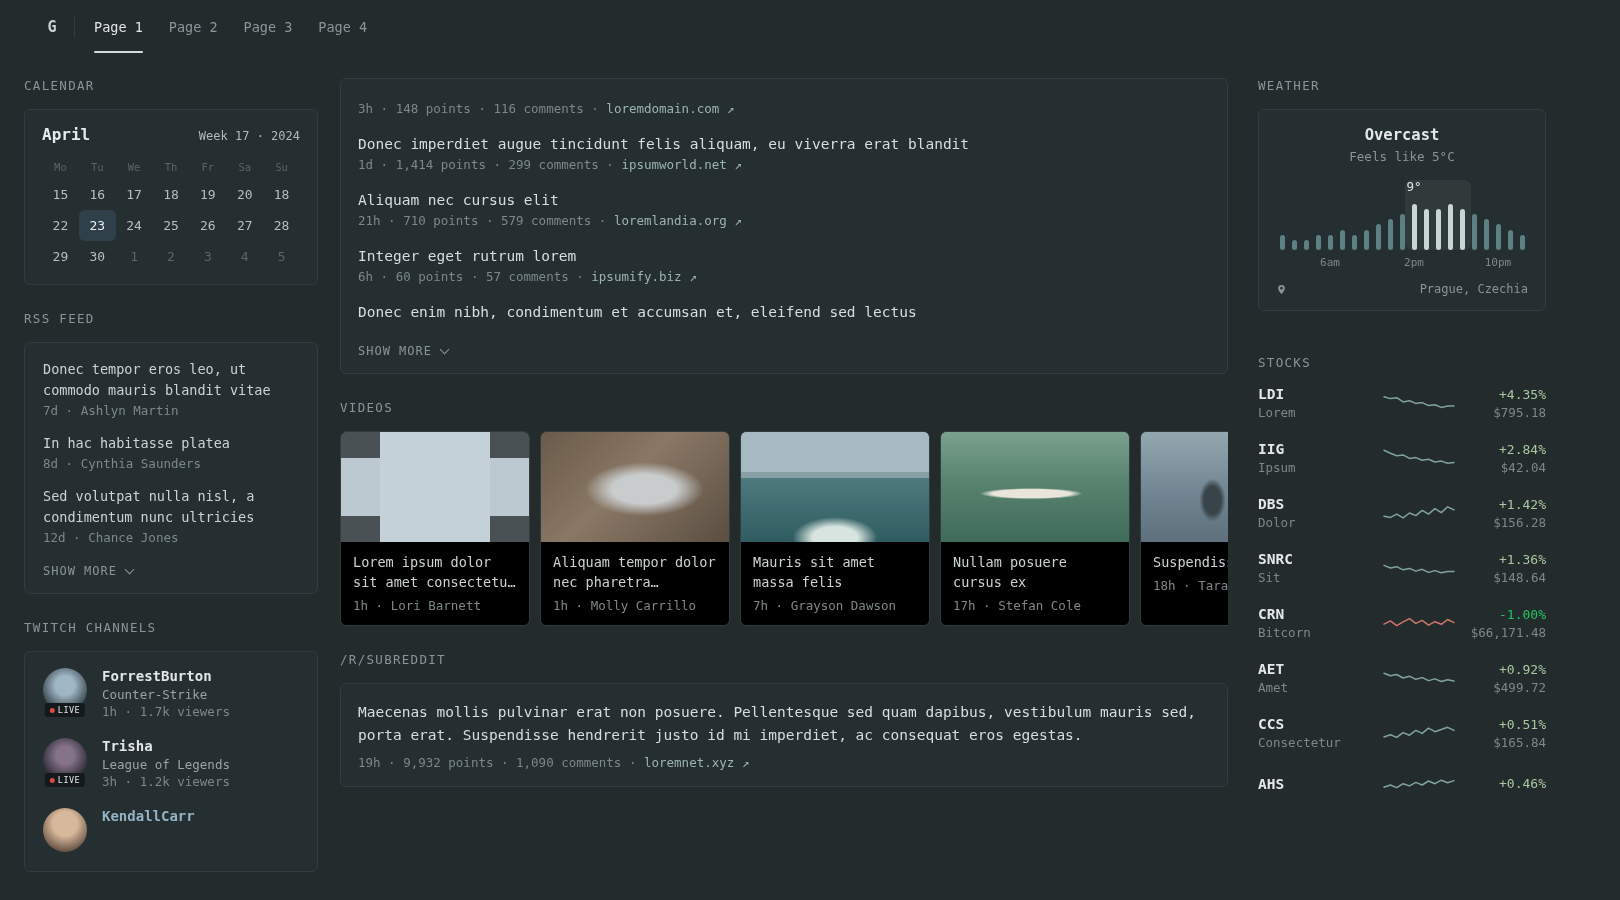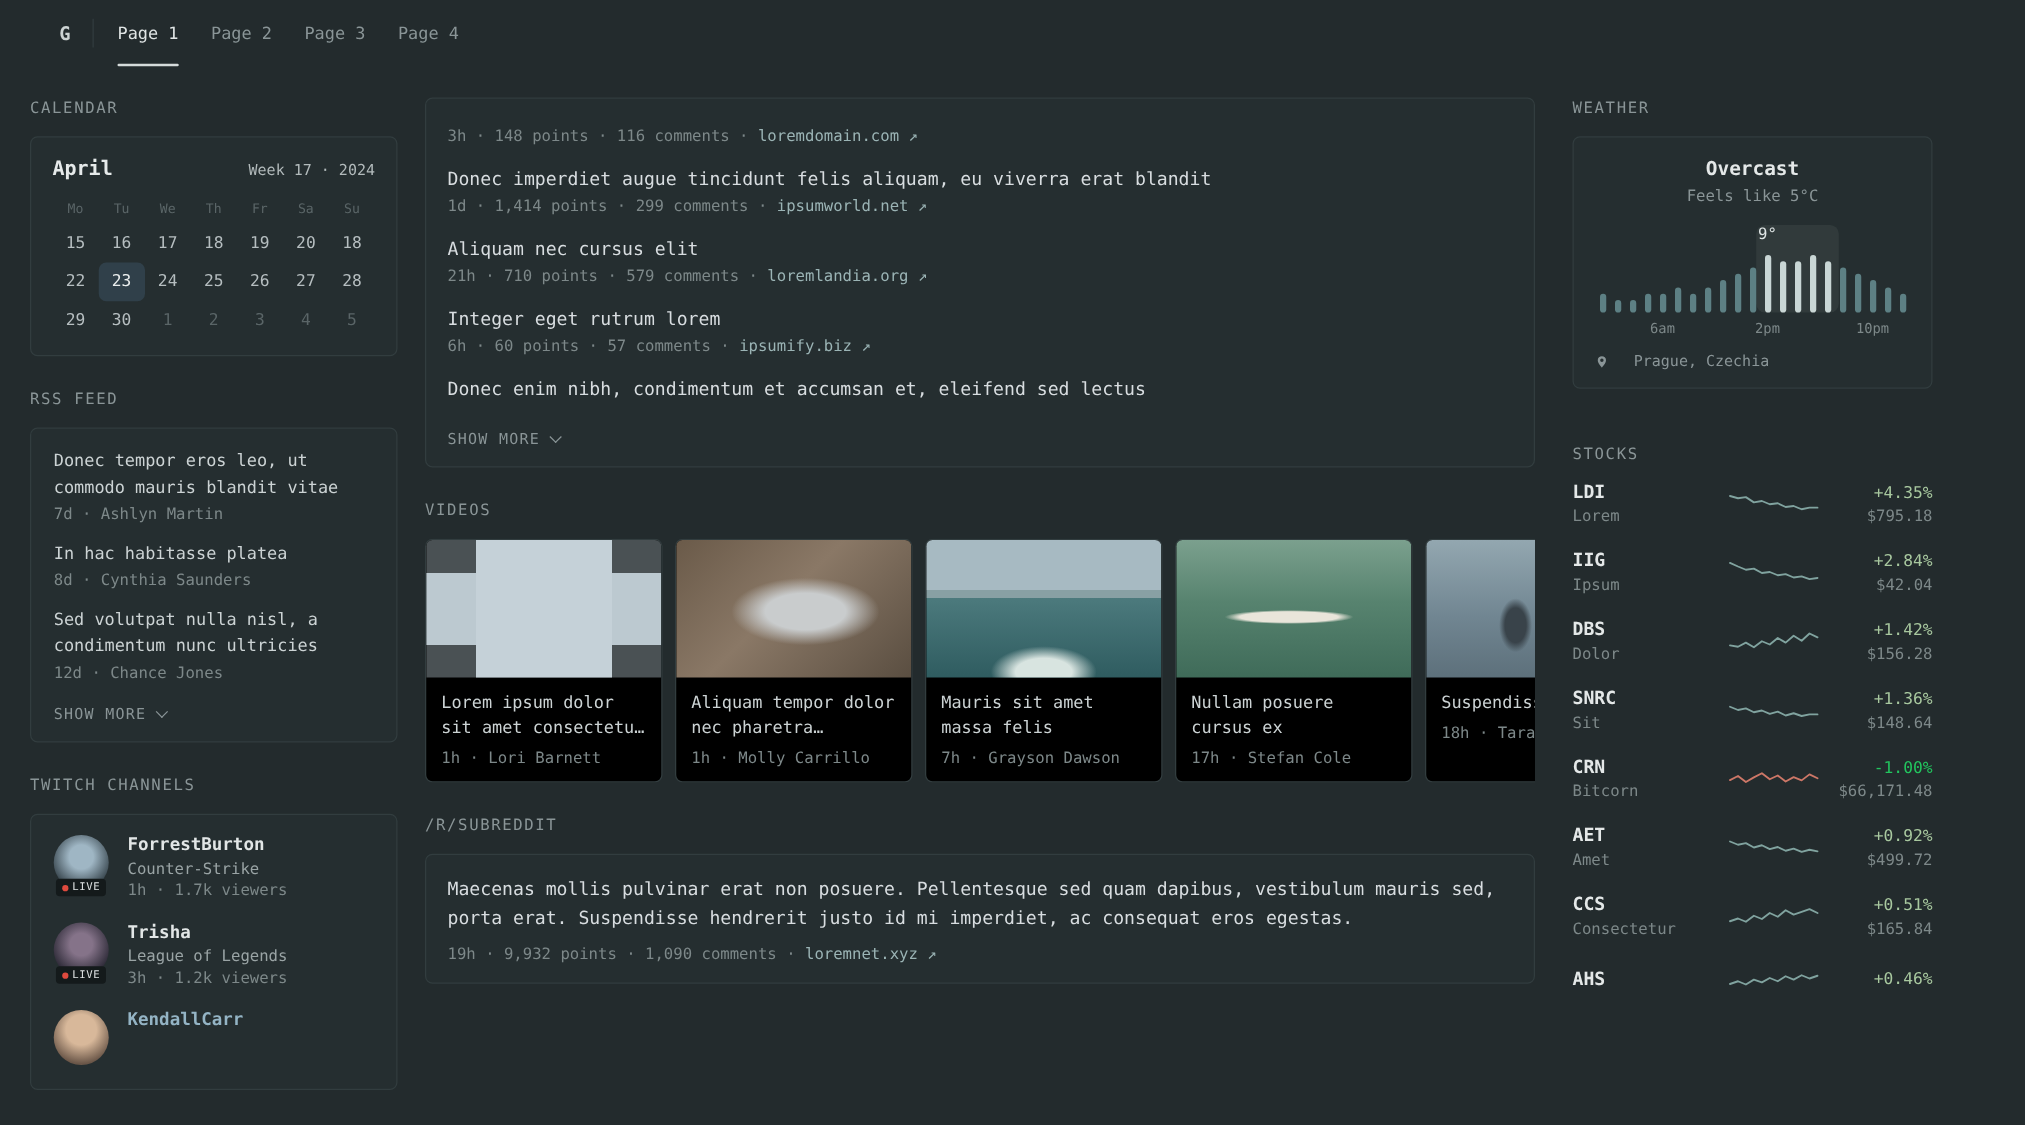--- a/index.html
+++ b/index.html
@@ -115,21 +115,21 @@
   .w-chart{position:relative;height:70px;width:252px;margin:16px auto 0;}
   .w-highlight{position:absolute;top:0;bottom:0;background:rgba(216,224,214,0.07);border-radius:7px;}
   .w-temp{position:absolute;top:-1px;transform:translateX(-50%);font-size:12.5px;color:#dfe5e5;}
   .w-bars{position:absolute;left:0;right:0;bottom:0;display:flex;align-items:flex-end;}
   .wbar{width:5px;margin:0 3.5px;border-radius:3px;background:#5d8084;}
   .wbar.bright{background:#c9d6d5;}
   .w-times{position:relative;height:15px;margin:6px auto 0;width:252px;
            font-size:11px;color:#7d8889;}
   .w-time{position:absolute;transform:translateX(-50%);}
   .w-loc{margin-top:11px;font-size:12px;color:#8a9597;display:flex;align-items:center;
-         justify-content:flex-start;gap:20px;}
+         justify-content:space-between;gap:20px;}
 
   
   .stocks{padding-top:8px;}
   .stock-row{display:grid;grid-template-columns:1fr 70px 92px;align-items:center;
              margin-bottom:21px;cursor:pointer;}
   .st-sym{font-size:14.5px;font-weight:bold;color:#e4e8e8;}
   .st-name{font-size:12.5px;color:#7d8889;margin-top:3px;}
   .st-right{text-align:right;}
   .st-pct{font-size:13px;color:#a8c89f;}
   .st-pct.neg{color:#22c55e;}

